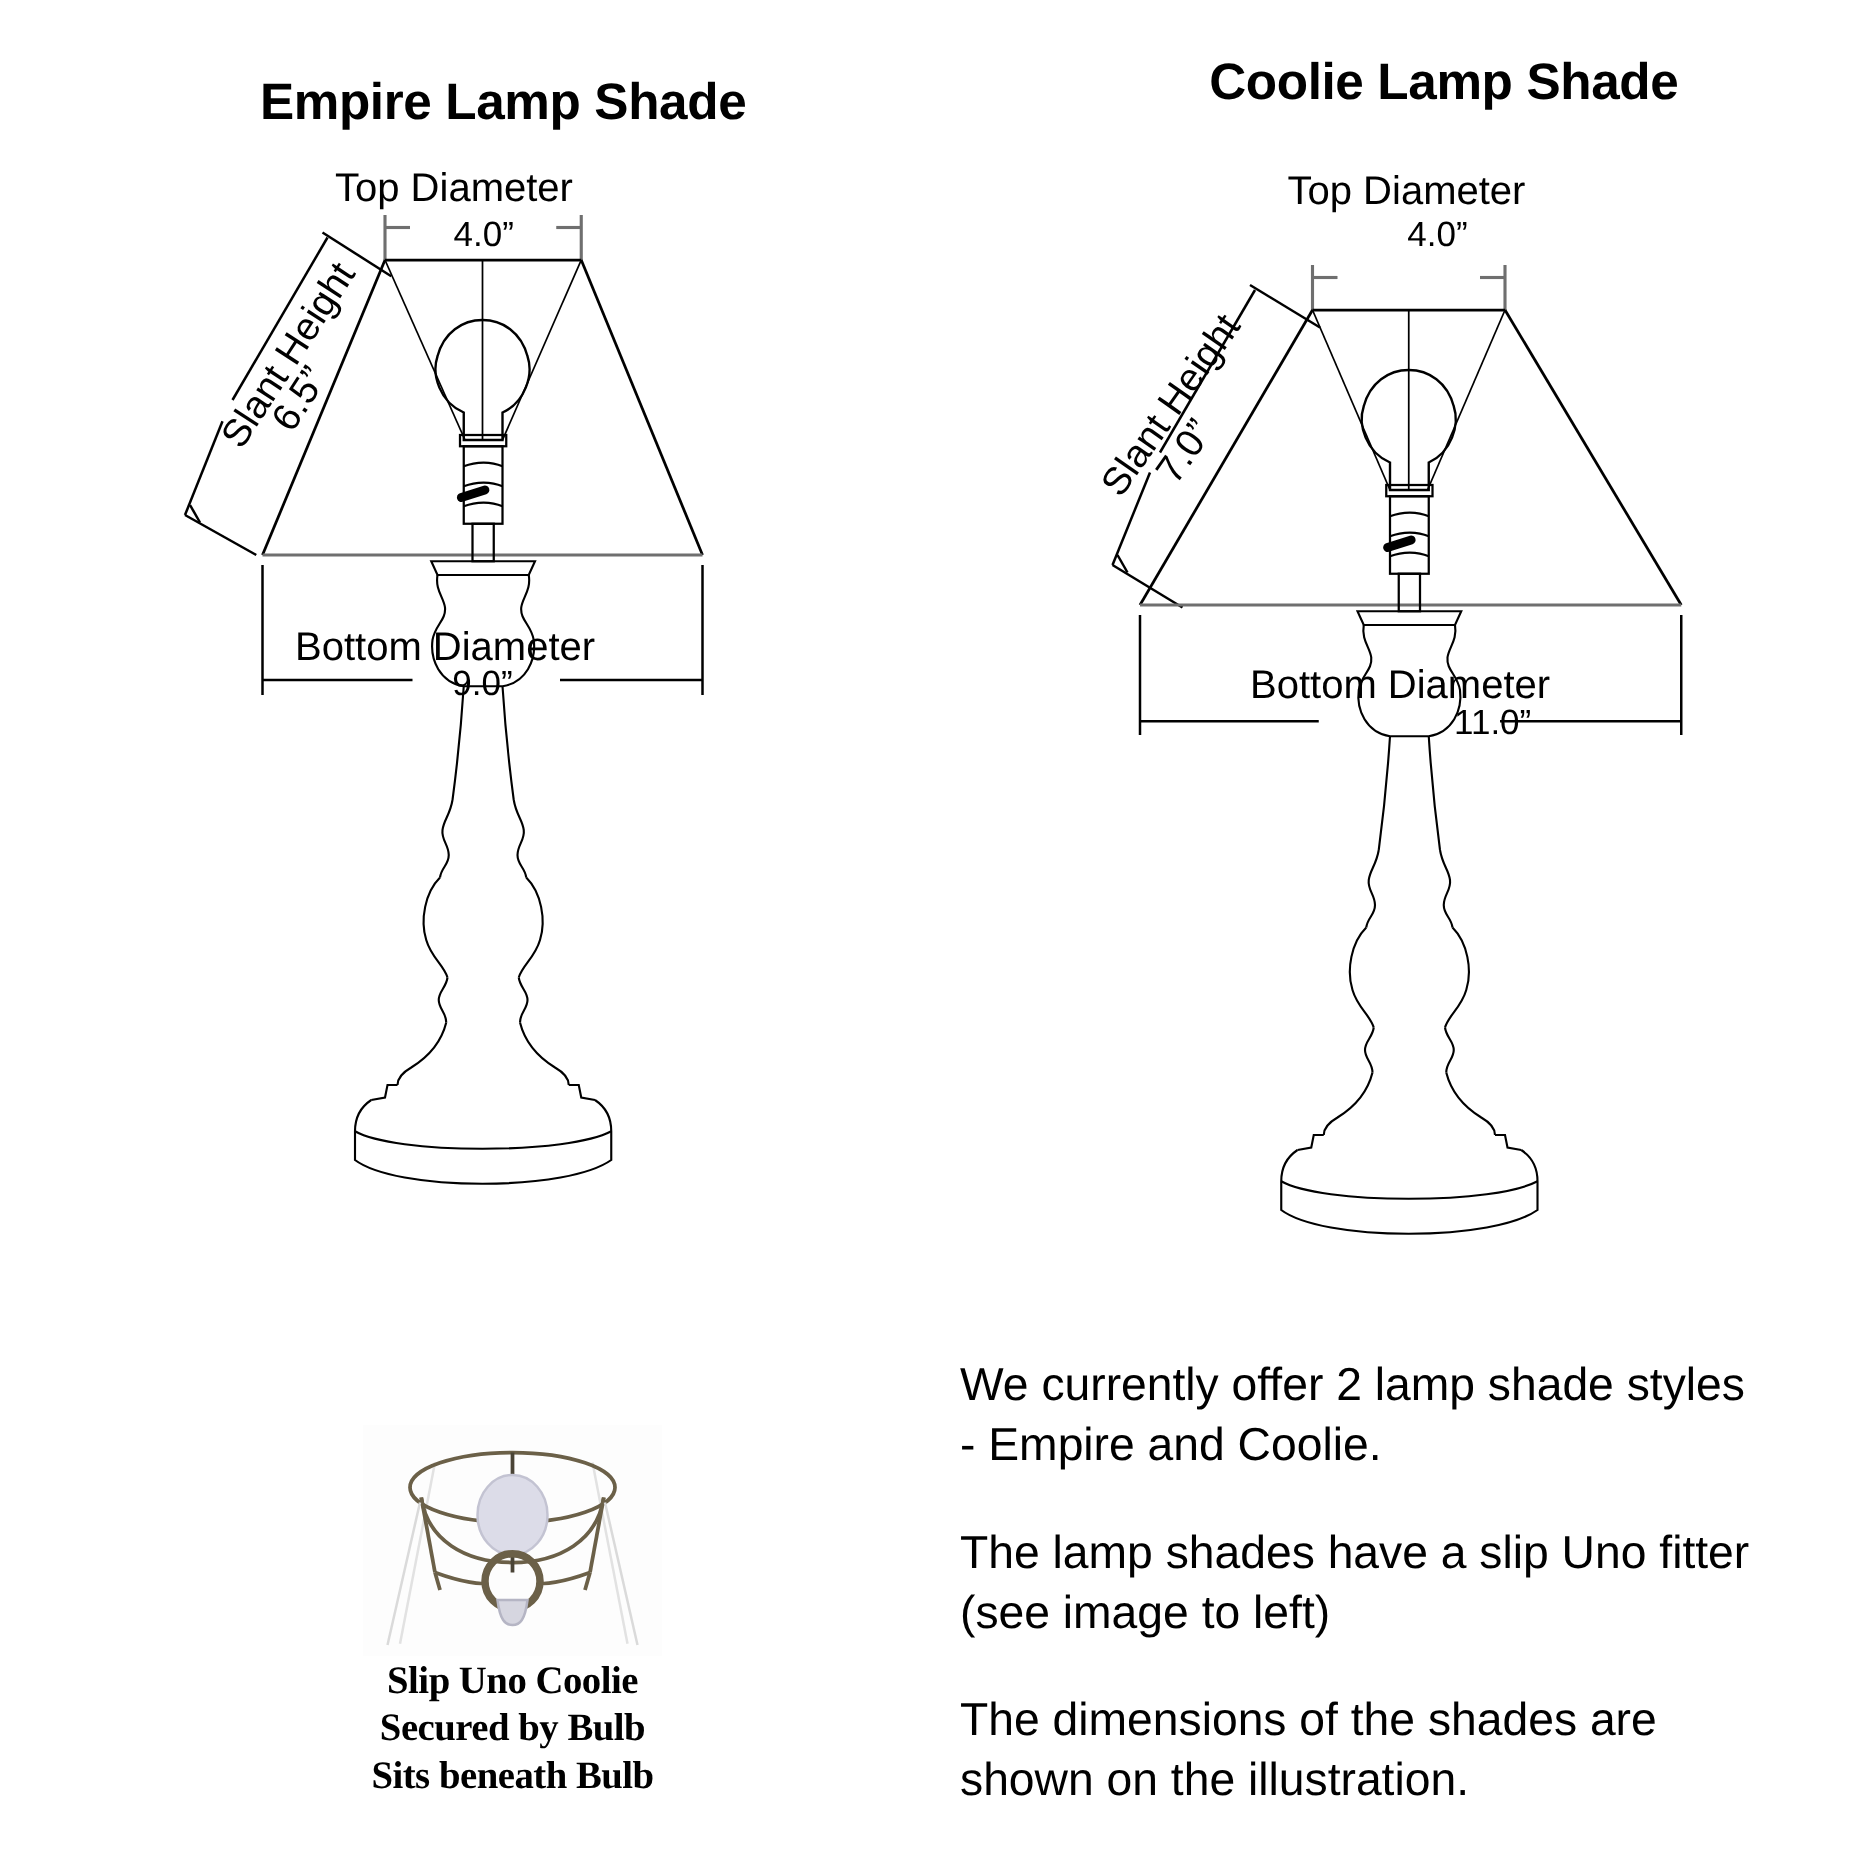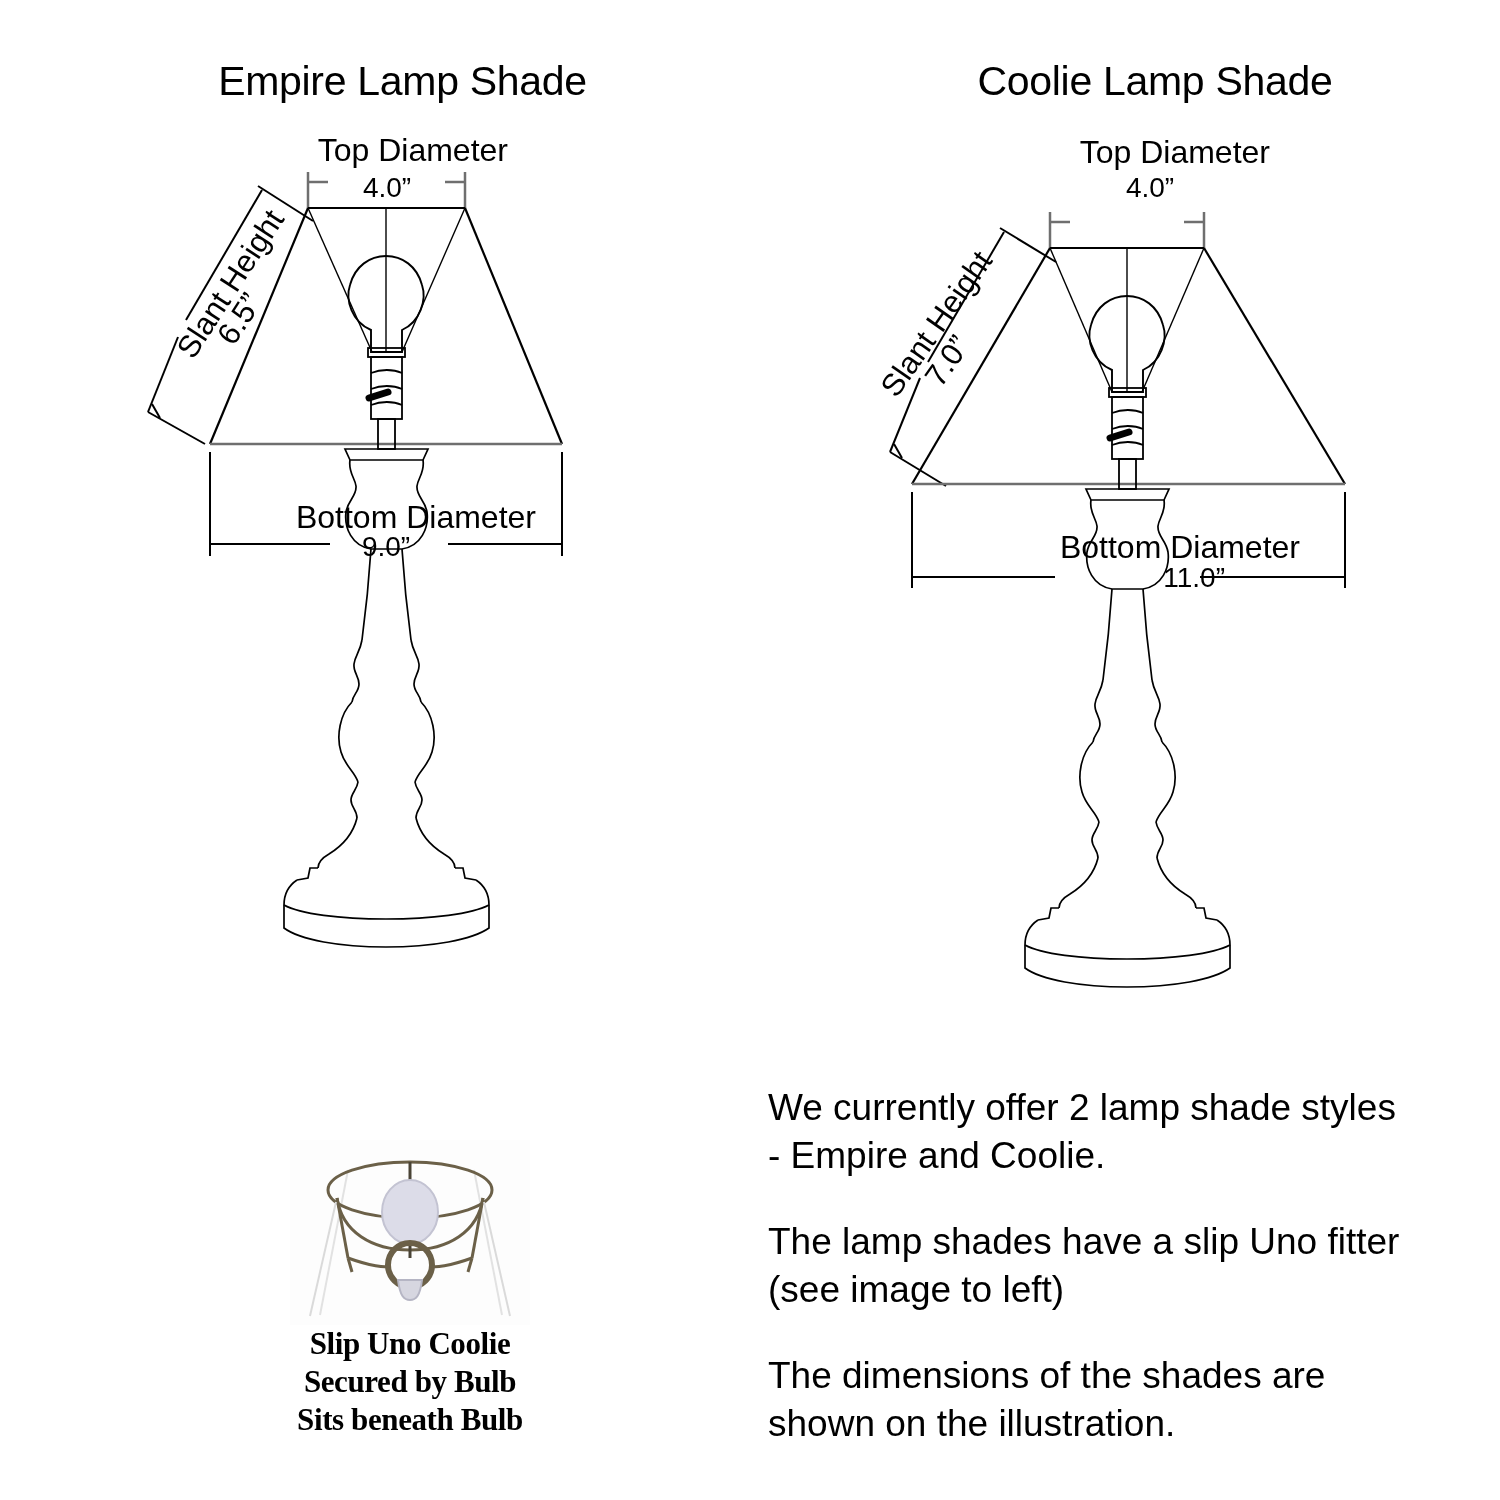--- a/index.html
+++ b/index.html
@@ -14,32 +14,32 @@
     height: 1500px;
     background: #ffffff;
     font-family: "Liberation Sans", sans-serif;
     color: #000000;
     overflow: hidden;
   }
   .abs { position: absolute; }
 
   
   .shade-title {
-    font-weight: normal;
+    font-weight: bold;
     font-size: 41px;
     letter-spacing: -0.3px;
     white-space: nowrap;
     text-align: center;
   }
 
   
   .dim-label {
     font-size: 32px;
     white-space: nowrap;
-    text-align: right;
+    text-align: left;
     line-height: 1.12;
   }
   .dim-value {
     font-size: 28px;
     white-space: nowrap;
     text-align: center;
     line-height: 1.12;
   }
   .slant-label {
     font-size: 31px;
@@ -81,21 +81,21 @@
   svg { display: block; overflow: visible; }
   .gray-ln { stroke: #6f6f6f; fill: none; }
 </style>
 </head>
 <body>
 
 <div id="page">
 
   <div class="abs shade-title" style="left:195px; top:58px; width:415px;">Empire Lamp Shade</div>
 
-  <div class="abs shade-title" style="left:955px; top:58px; width:400px;">Coolie Lamp Shade</div>
+  <div class="abs shade-title" style="left:955px; top:42px; width:400px;">Coolie Lamp Shade</div>
 
   <svg class="abs" style="left:0px; top:0px;" width="760" height="1010" viewBox="0 0 760 1010">
 
     <g stroke-width="2.5">
       <line class="gray-ln" x1="308" y1="172" x2="308" y2="208"></line>
       <line class="gray-ln" x1="465" y1="172" x2="465" y2="208"></line>
       <line class="gray-ln" x1="308" y1="182" x2="328" y2="182"></line>
       <line class="gray-ln" x1="465" y1="182" x2="445" y2="182"></line>
     </g>
 

